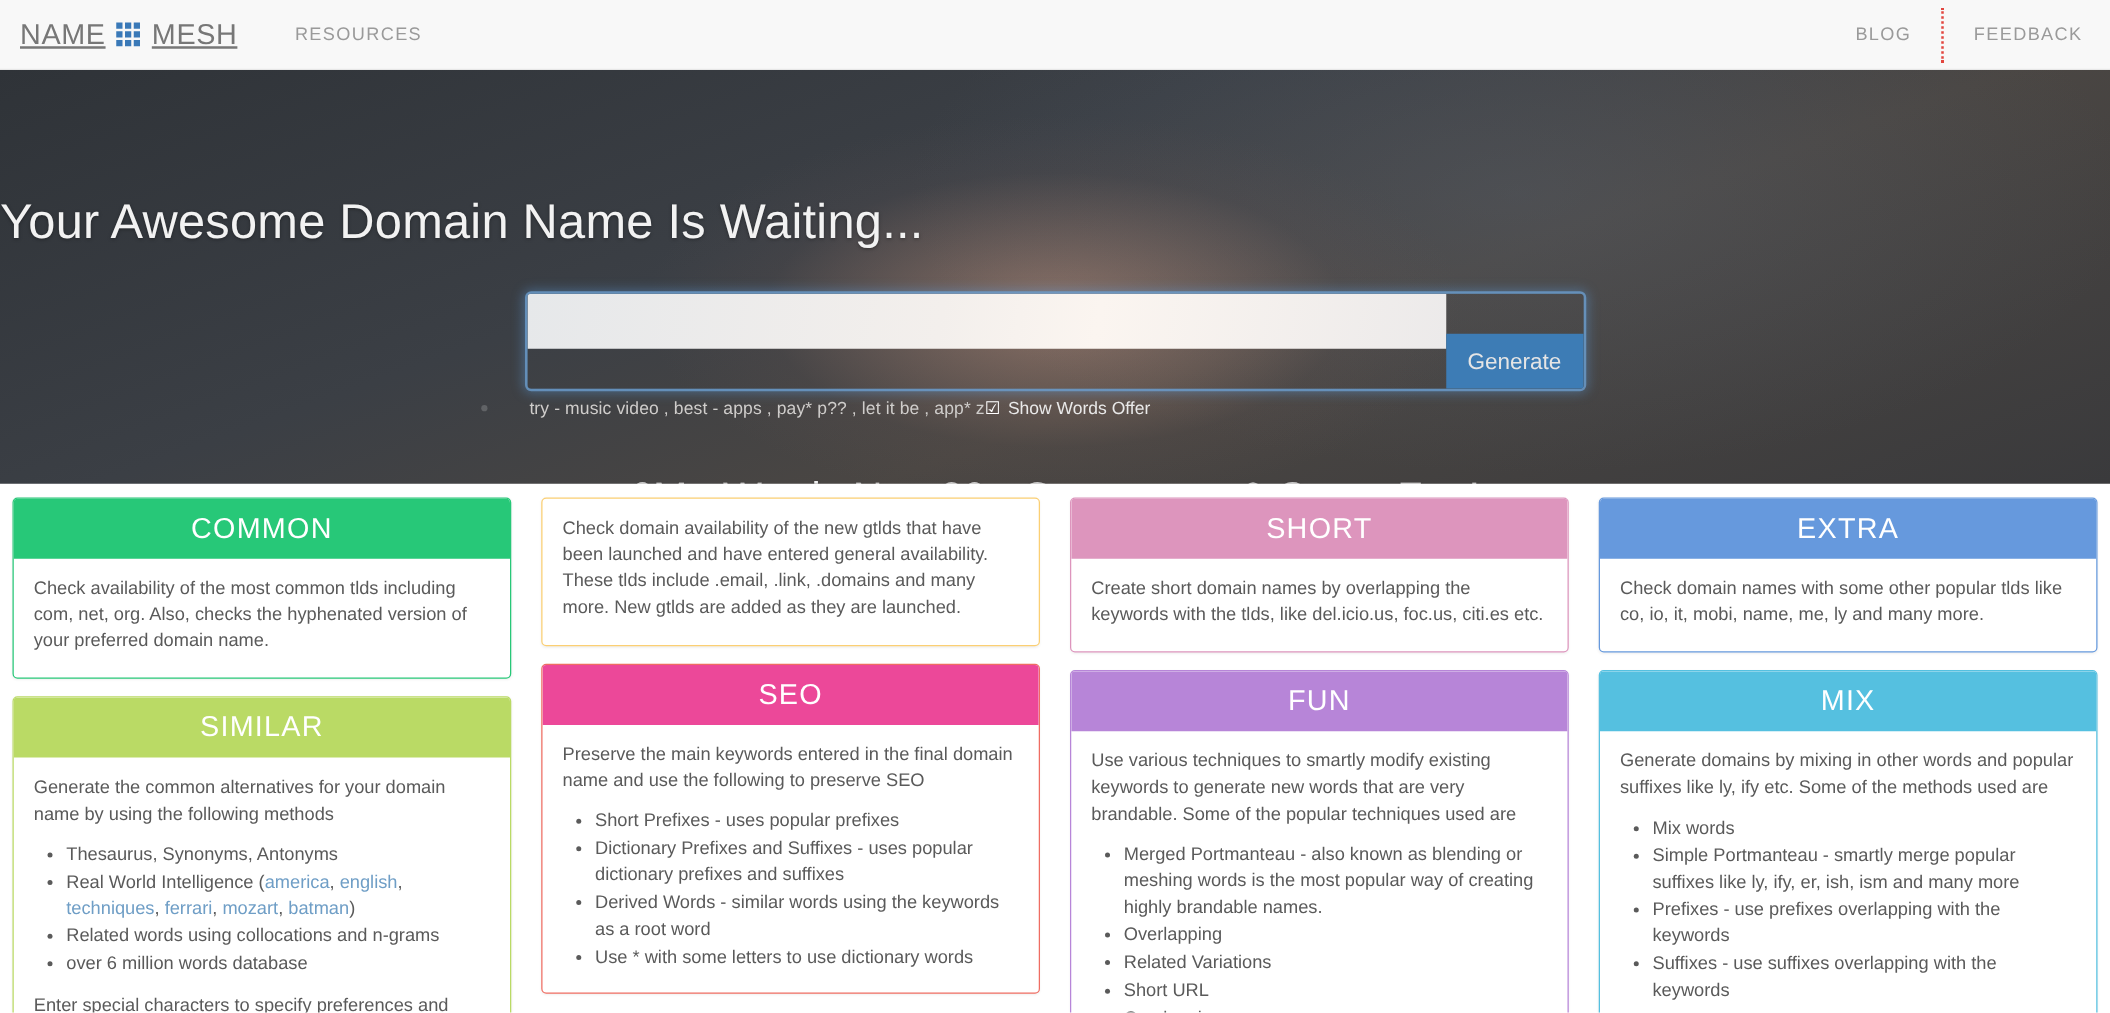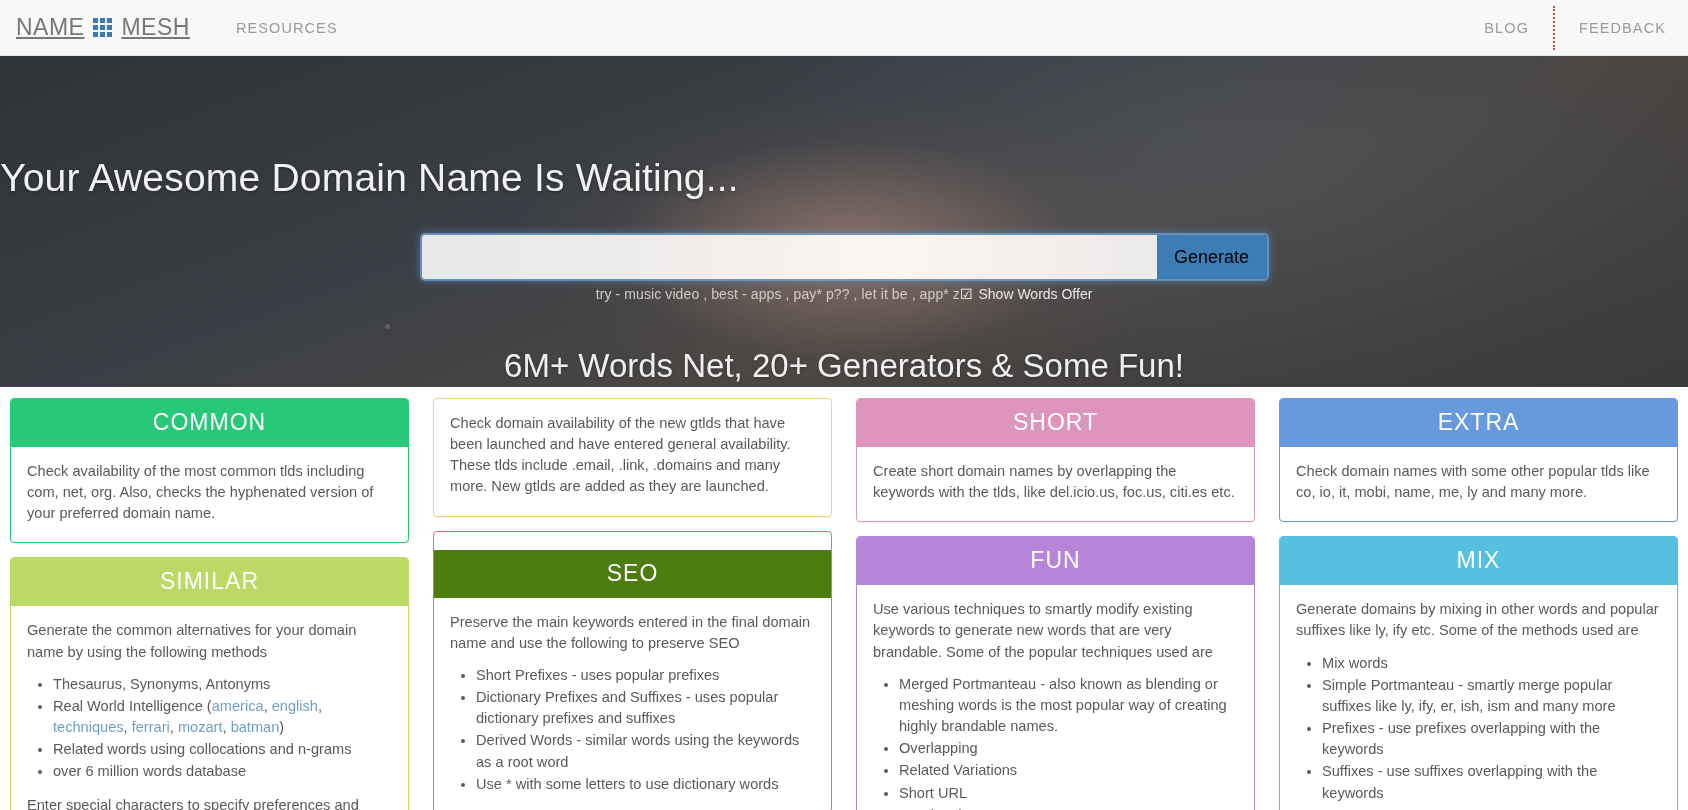--- a/index.html
+++ b/index.html
@@ -106,29 +106,30 @@
     font-family: "Liberation Sans", sans-serif;
     color: #333;
     background: linear-gradient(100deg, #e6e8ea 0%, #f3efec 45%, #fbf5f0 62%, #eceaea 100%);
   }
   .search-input::placeholder { color: #b9b9b9; }
   .generate-btn {
     width: 110px;
     height: 44px;
     border: none;
     background: #3d7cb5;
-    color: #000000;
+    color: #e5e5e5;
     font-size: 18px;
     font-family: "Liberation Sans", sans-serif;
     font-weight: 300;
     cursor: pointer;
+    margin-top: 32px;
   }
   .search-meta {
     display: flex;
-    justify-content: center;
+    justify-content: flex-start;
     align-items: center;
     margin-top: 7px;
     padding: 0 2px;
   }
   .hint-text {
     font-size: 14px;
     color: #cfcdcb;
     font-weight: 300;
     letter-spacing: 0.1px;
   }
@@ -192,21 +193,21 @@
   .card-body li { margin-bottom: 1px; }
   .card-body p.trailing { margin-top: 12px; }
   .kw { color: #6f9ec6; }
 
   
   .h-common  { background: #27c878; }
   .h-new     { background: #fbcf73; }
   .h-short   { background: #dd95bd; }
   .h-extra   { background: #6699dd; }
   .h-similar { background: #bada65; }
-  .h-seo     { background: #4d7c0f; margin-top: 18px; }
+  .h-seo     { background: #ec4899; }
   .h-fun     { background: #b785d8; }
   .h-mix     { background: #55c0e0; }
 
   .b-common  { border-color: #27c878; }
   .b-new     { border-color: #fbcf73; }
   .b-short   { border-color: #dd95bd; }
   .b-extra   { border-color: #6699dd; }
   .b-similar { border-color: #bada65; }
   .b-seo     { border-color: #ef6d62; }
   .b-fun     { border-color: #b785d8; }

